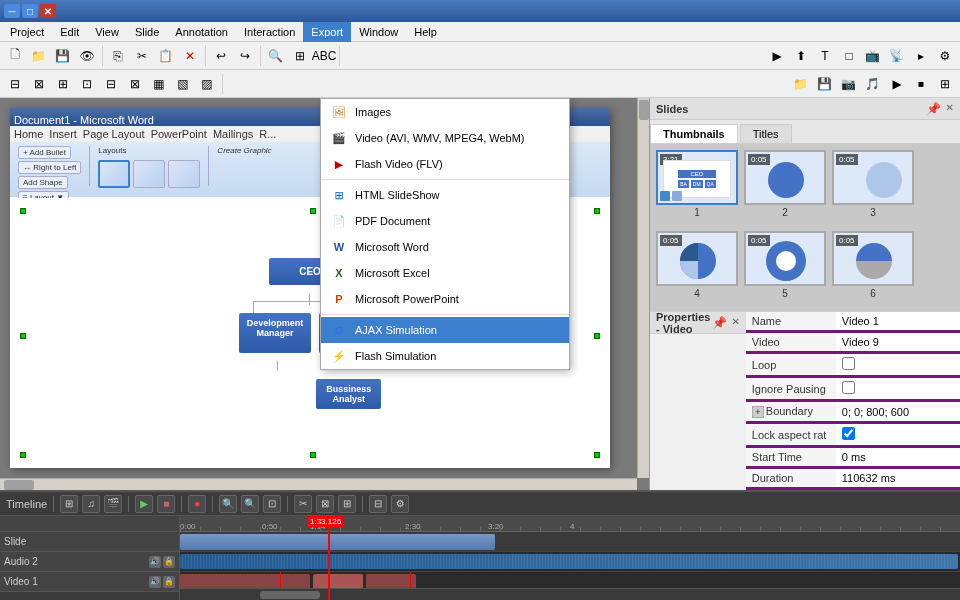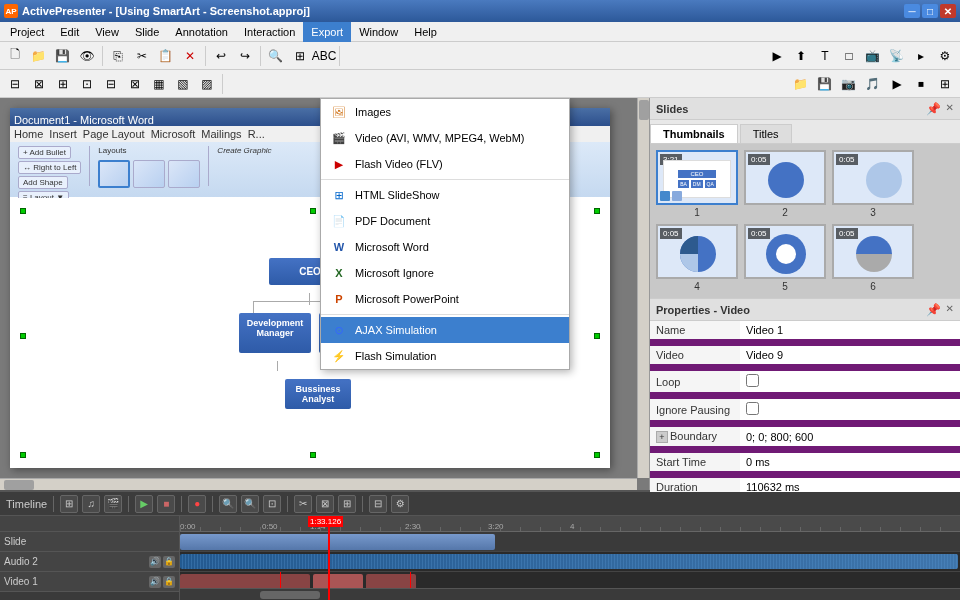--- a/index.html
+++ b/index.html
@@ -299,39 +299,39 @@
     }
     .slide-icon-small {
       width: 10px; height: 10px; background: #4472c4; border-radius: 1px;
     }
 
     
     .properties-panel {
       flex: 1;
       background: #f0f0f0;
       display: flex;
-      flex-direction: column;
+      flex-direction: row;
     }
     .props-header {
       height: 22px;
       background: #e0e0e0;
       display: flex;
       align-items: center;
       padding: 0 6px;
       border-bottom: 1px solid #ccc;
       justify-content: space-between;
     }
     .props-table {
       width: 100%;
       border-collapse: collapse;
       font-size: 11px;
     }
     .props-table td {
       padding: 3px 6px;
-      border-bottom: 7px solid #701a75;
+      border-bottom: 3px solid #701a75;
       vertical-align: middle;
     }
     .props-table td:first-child {
       width: 90px;
       color: #333;
       background: #f5f5f5;
     }
     .props-table td:last-child {
       background: white;
     }
@@ -481,24 +481,20 @@
         to right,
         transparent, transparent 2px,
         rgba(100,180,255,0.3) 2px, rgba(100,180,255,0.3) 3px
       );
     }
   </style>
 </head>
 <body>
 
 <div class="title-bar">
-  <div class="title-bar-left">
-    <div class="title-bar-icon">AP</div>
-    <span>ActivePresenter - [Using SmartArt - Screenshot.approj]</span>
-  </div>
   <div class="title-bar-buttons">
     <div class="tb-btn minimize">─</div>
     <div class="tb-btn restore">□</div>
     <div class="tb-btn close">✕</div>
   </div>
 </div>
 
 <div class="menu-bar">
   <div class="menu-item">Project</div>
   <div class="menu-item">Edit</div>
@@ -570,21 +566,21 @@
       <div class="slide-preview">
 
         <div class="word-title-bar">
           <span>Document1 - Microsoft Word</span>
         </div>
 
         <div class="word-menu-bar">
           <span class="word-menu-item">Home</span>
           <span class="word-menu-item">Insert</span>
           <span class="word-menu-item">Page Layout</span>
-          <span class="word-menu-item">Microsoft</span>
+          <span class="word-menu-item">PowerPoint</span>
           <span class="word-menu-item">Mailings</span>
           <span class="word-menu-item">R...</span>
         </div>
 
         <div class="word-toolbar-inner">
           <div class="word-tool-group">
             <div class="word-tool-btn">+ Add Bullet</div>
             <div class="word-tool-btn">↔ Right to Left</div>
             <div class="word-tool-btn">Add Shape</div>
             <div class="word-tool-btn">≡ Layout ▼</div>
@@ -616,21 +612,21 @@
             <div style="display:flex;gap:8px;position:relative;">
               <div style="position:absolute;top:-12px;left:50%;width:80%;height:12px;border-top:1px solid #aaa;border-left:1px solid #aaa;border-right:1px solid #aaa;transform:translateX(-50%);"></div>
               <div class="org-box" style="font-size:9px;padding:5px 8px;text-align:center;">Development<br>Manager</div>
               <div class="org-box" style="font-size:9px;padding:5px 8px;text-align:center;">Quality<br>Assurance<br>Manager</div>
             </div>
 
             <div style="display:flex;justify-content:flex-start;width:100%;padding-left:38px;">
               <div style="width:1px;height:10px;background:#aaa;"></div>
             </div>
 
-            <div style="display:flex;justify-content:center;width:100%;padding-left:16px;">
+            <div style="display:flex;justify-content:flex-end;width:100%;padding-left:16px;">
               <div class="org-box" style="font-size:9px;padding:5px 10px;text-align:center;">Bussiness<br>Analyst</div>
             </div>
           </div>
 
           <div class="selection-handle" style="top:10px;left:10px;"></div>
           <div class="selection-handle" style="top:10px;right:10px;"></div>
           <div class="selection-handle" style="bottom:10px;left:10px;"></div>
           <div class="selection-handle" style="bottom:10px;right:10px;"></div>
           <div class="selection-handle" style="top:10px;left:50%;"></div>
           <div class="selection-handle" style="bottom:10px;left:50%;"></div>
@@ -670,21 +666,21 @@
       <div class="dropdown-item">
         <div class="menu-icon" style="color:#cc0000;">📄</div>
         <span>PDF Document</span>
       </div>
       <div class="dropdown-item">
         <div class="menu-icon" style="color:#2255aa;font-weight:bold;">W</div>
         <span>Microsoft Word</span>
       </div>
       <div class="dropdown-item">
         <div class="menu-icon" style="color:#226622;font-weight:bold;">X</div>
-        <span>Microsoft Ignore</span>
+        <span>Microsoft Excel</span>
       </div>
       <div class="dropdown-item">
         <div class="menu-icon" style="color:#cc4400;font-weight:bold;">P</div>
         <span>Microsoft PowerPoint</span>
       </div>
       <div class="dropdown-separator"></div>
       <div class="dropdown-item highlighted">
         <div class="menu-icon" style="color:#3366ff;">⊙</div>
         <span>AJAX Simulation</span>
       </div>
@@ -817,20 +813,26 @@
             <input type="checkbox" class="props-checkbox" style="">
           </td>
         </tr>
         <tr>
           <td>
             <span class="expand-btn">+</span>Boundary
           </td>
           <td>0; 0; 800; 600</td>
         </tr>
         <tr>
+          <td>Lock aspect rat</td>
+          <td>
+            <input type="checkbox" class="props-checkbox" checked="" style="">
+          </td>
+        </tr>
+        <tr>
           <td>Start Time</td>
           <td>0 ms</td>
         </tr>
         <tr>
           <td>Duration</td>
           <td>110632 ms</td>
         </tr>
       </tbody>
         </table>
     </div>

